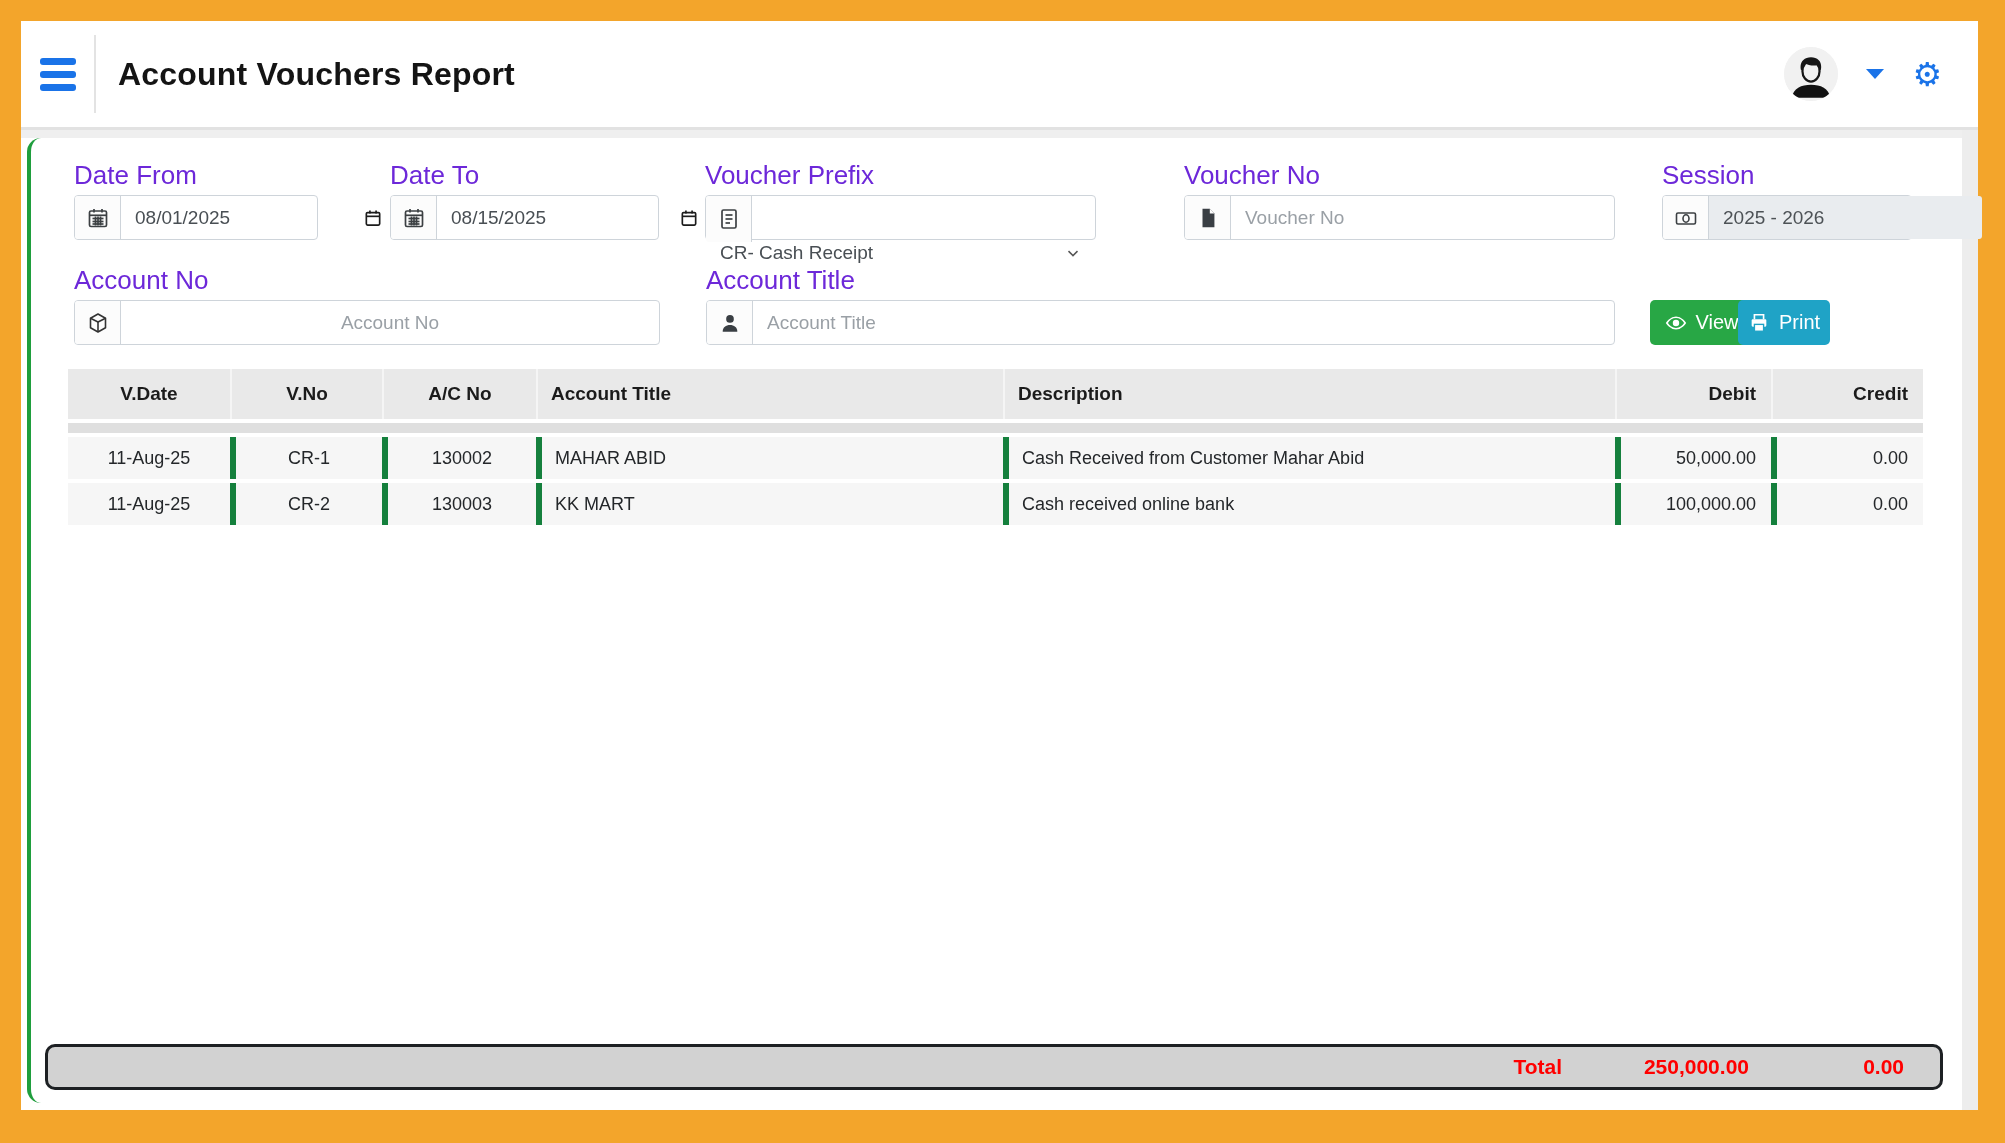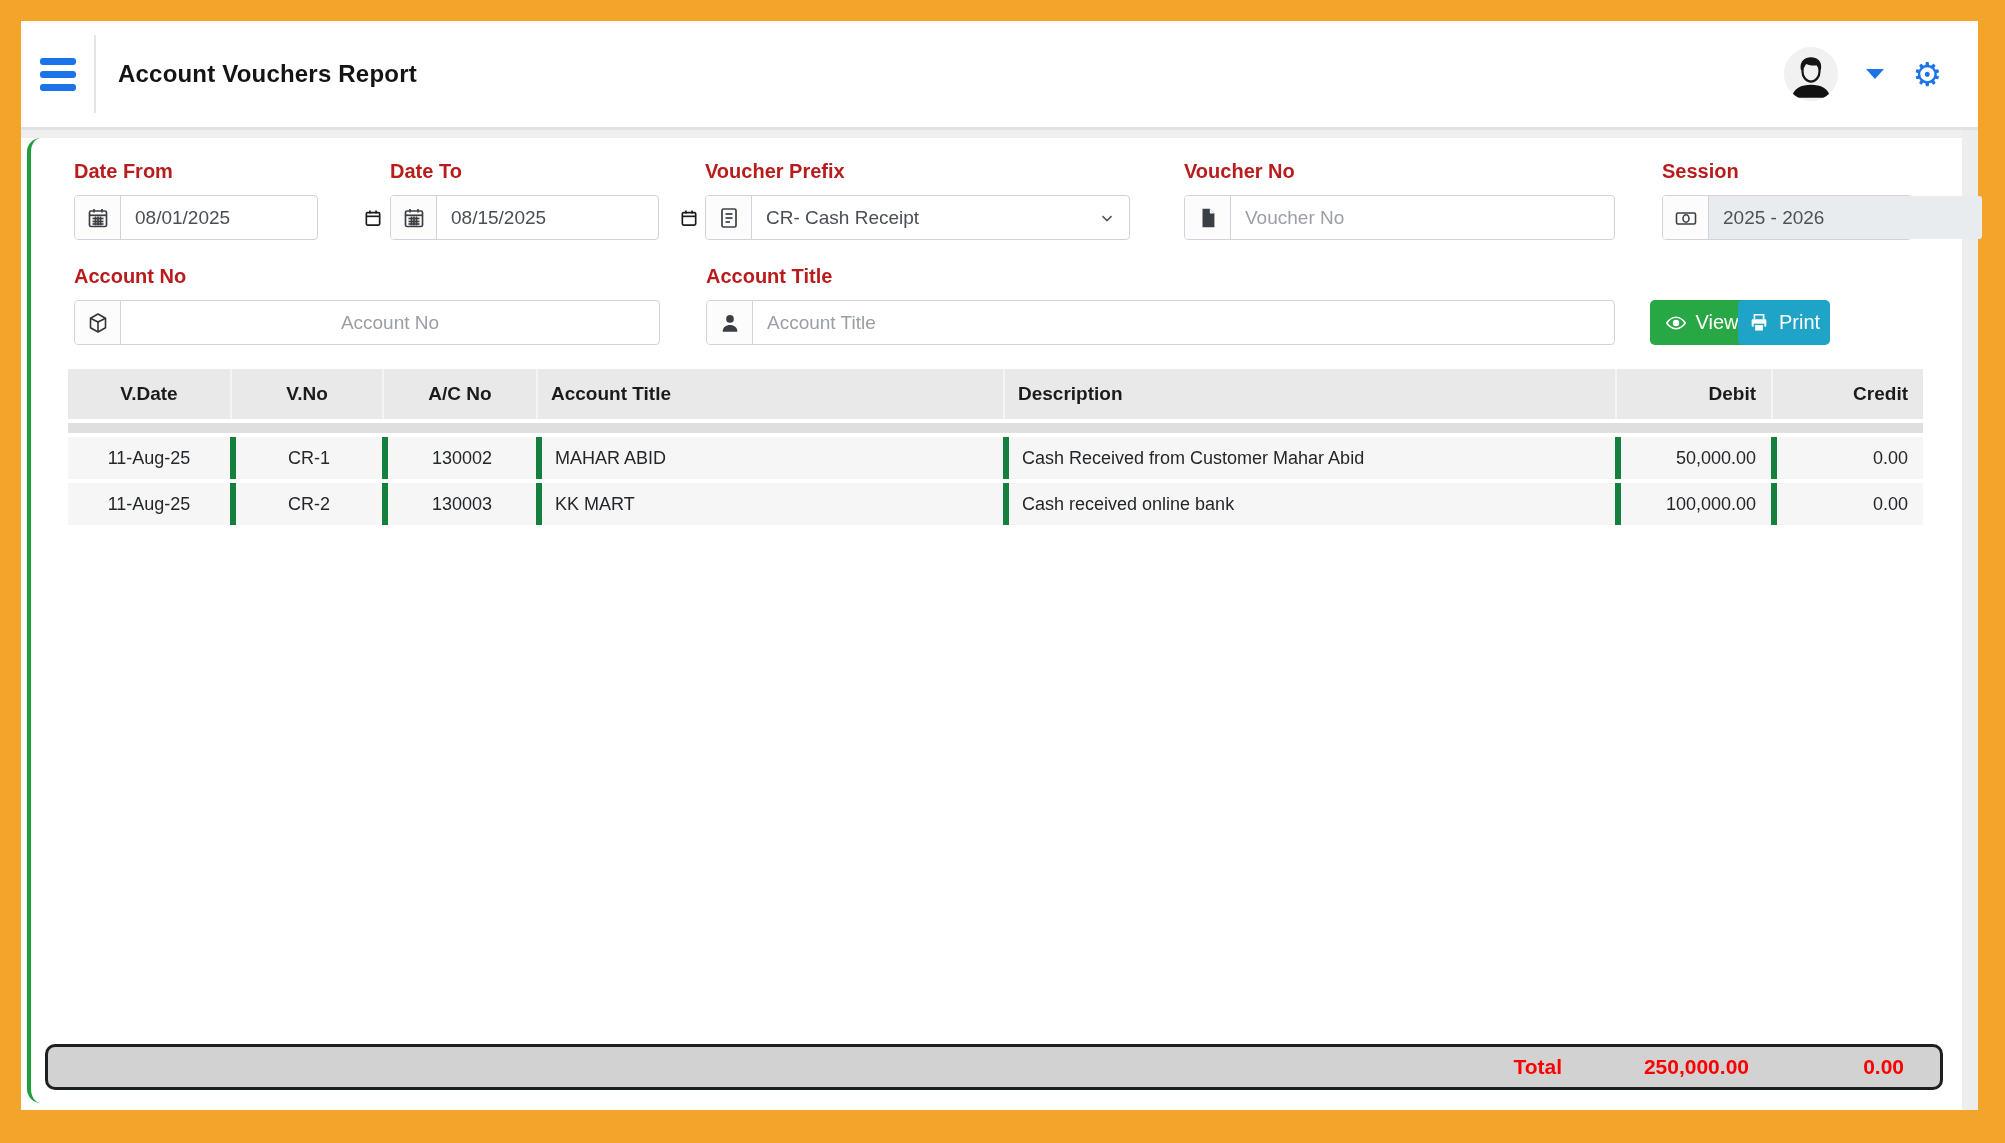--- a/index.html
+++ b/index.html
@@ -14,36 +14,36 @@
 
   
   .header {
     position:absolute; left:0; top:0; width:100%; height:109px;
     background:#fff; border-bottom:3px solid #e2e2e2;
     display:flex; align-items:center; padding-left:19px;
   }
   .hamburger { width:36px; height:33px; display:flex; flex-direction:column; justify-content:space-between; cursor:pointer; background:none; border:none; }
   .hamburger span { display:block; width:36px; height:7px; border-radius:3px; background:#1a73e8; }
   .h-divider { width:2px; height:78px; background:#e3e3e3; margin:0 22px 0 18px; }
-  .page-title { font-size:24px; font-weight:700; color:#141414; letter-spacing:.2px; }
+  .page-title { font-size:32px; font-weight:700; color:#141414; letter-spacing:.2px; }
   .header-right { margin-left:auto; display:flex; align-items:center; gap:28px; padding-right:36px; }
   .avatar { width:54px; height:54px; border-radius:50%; overflow:hidden; background:#f1f1f1; border:none; cursor:pointer; padding:0; }
   .caret-down { width:0; height:0; border-left:9px solid transparent; border-right:9px solid transparent; border-top:10px solid #1a73e8; cursor:pointer; }
   .gear { font-family:"DejaVu Sans",sans-serif; font-size:33px; color:#1a73e8; line-height:1; cursor:pointer; background:none; border:none; }
 
   
   .content { position:absolute; left:0; top:109px; width:100%; height:980px; background:#ffffff; }
   .gap-strip { position:absolute; left:0; top:0; width:100%; height:8px; background:#efefef; }
   .right-strip { position:absolute; right:0; top:0; width:16px; height:100%; background:#ededed; }
   .card {
     position:absolute; left:6px; top:8px; width:1935px; height:965px;
     background:#fff; border-left:4px solid #1f9e3d; border-radius:14px;
   }
 
-  .f-label { position:absolute; font-size:20px; font-weight:700; color:#b91c1c; white-space:nowrap; }
+  .f-label { position:absolute; font-size:26px; font-weight:400; color:#6d28d9; white-space:nowrap; }
   .igroup {
     position:absolute; height:45px; display:flex; align-items:stretch;
     border:1px solid #ced4da; border-radius:4px; background:#fff;
   }
   .addon { width:46px; flex:0 0 46px; border-right:1px solid #ced4da; background:#fcfcfc; display:flex; align-items:center; justify-content:center; border-radius:3px 0 0 3px; }
   .igroup input, .igroup select {
     flex:1 1 auto; min-width:0; border:none; outline:none; background:transparent;
     font-family:inherit; font-size:19px; color:#494f54; padding:0 14px;
   }
   .igroup input::placeholder { color:#9aa0a6; }
@@ -169,21 +169,21 @@
           <input type="text" value="08/15/2025" style="">
           <svg class="date-indicator ic" width="20" height="20" viewBox="0 0 24 24" fill="none" stroke="#1b1b1b" stroke-width="2">
             <rect x="4" y="5.5" width="16" height="15" rx="1.5"></rect>
               <line x1="4" y1="10" x2="20" y2="10"></line>
               <line x1="8.3" y1="3" x2="8.3" y2="6.5"></line>
               <line x1="15.7" y1="3" x2="15.7" y2="6.5"></line>
           </svg>
         </div>
       </div>
 
-      <div class="igroup" style="left:674px; top:57px; width:425px;">
+      <div class="igroup" style="left:674px; top:57px; width:391px;flex-direction:column;">
         <div class="addon">
           <svg class="ic" width="24" height="24" viewBox="0 0 24 24" fill="none" stroke="#3c4043" stroke-width="1.7">
             <rect x="5" y="3" width="14" height="18" rx="1.5"></rect>
               <line x1="8.5" y1="8" x2="15.5" y2="8"></line>
               <line x1="8.5" y1="12" x2="15.5" y2="12"></line>
               <line x1="8.5" y1="16" x2="13" y2="16"></line>
           </svg>
         </div>
         <div class="field-wrap">
           <select>

